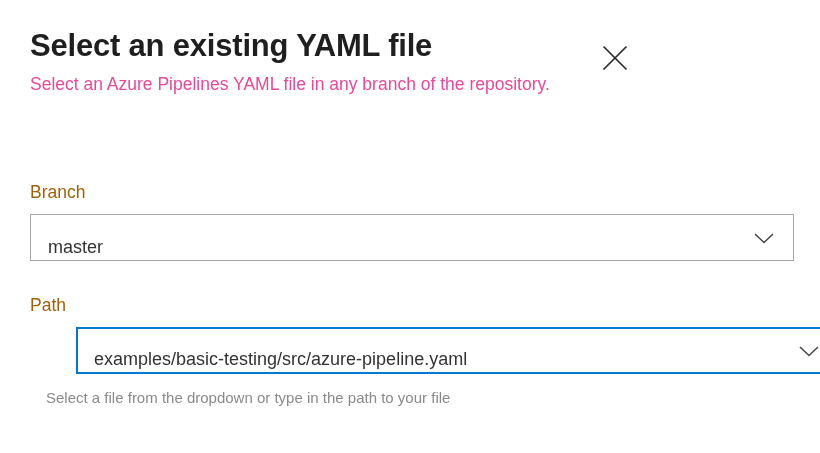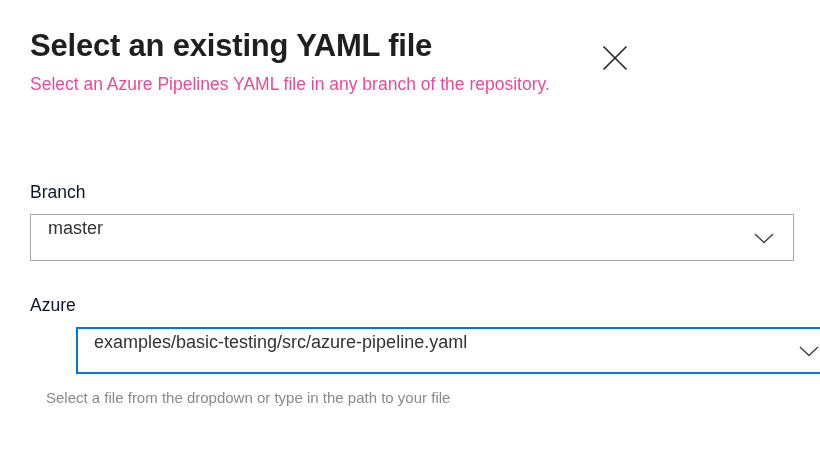--- a/index.html
+++ b/index.html
@@ -69,36 +69,36 @@
   
   .form {
     position: absolute;
     left: 30px;
     top: 180px;
     width: 764px;
   }
   .field-label {
     font-size: 17.5px;
     line-height: 24px;
-    color: #0f172a;
+    color: #a16207;
     font-weight: 400;
     margin: 0 0 10px 0;
   }
   .field-group.path-group {
     margin-top: 32px;
   }
   .combo {
     position: relative;
     box-sizing: border-box;
     width: 764px;
     height: 47px;
     background: #ffffff;
     border: 1px solid #a6a6a6;
     display: flex;
-    align-items: flex-start;
+    align-items: flex-end;
     cursor: pointer;
   }
   .combo.focused {
     border: 2px solid #0078d4;
     margin-left: 46px;
   }
   .combo-value {
     flex: 1 1 auto;
     font-size: 18px;
     line-height: 24px;
@@ -163,21 +163,21 @@
         <input class="combo-value" type="text" readonly="" value="master" style="">
         <span class="chevron">
           <svg width="22" height="14" viewBox="0 0 22 14" aria-hidden="true">
             <polyline points="2,3 11,11.5 20,3" fill="none" stroke="#4a4a4a" stroke-width="1.6"></polyline>
           </svg>
         </span>
       </div>
     </div>
 
     <div class="field-group path-group">
-      <div class="field-label">Azure</div>
+      <div class="field-label">Path</div>
       <div class="combo focused">
         <input class="combo-value" type="text" value="examples/basic-testing/src/azure-pipeline.yaml" style="">
         <span class="chevron">
           <svg width="22" height="14" viewBox="0 0 22 14" aria-hidden="true">
             <polyline points="2,3 11,11.5 20,3" fill="none" stroke="#4a4a4a" stroke-width="1.6"></polyline>
           </svg>
         </span>
       </div>
       <div class="helper-text">Select a file from the dropdown or type in the path to your file</div>
     </div>

